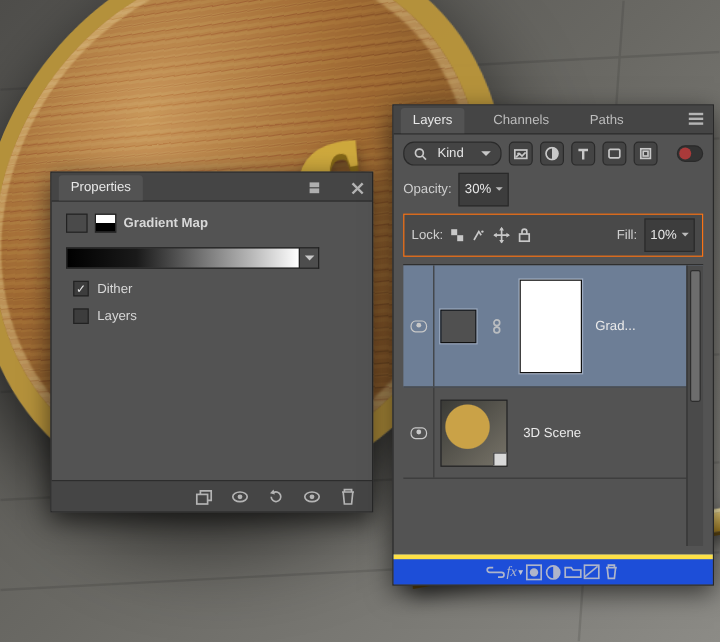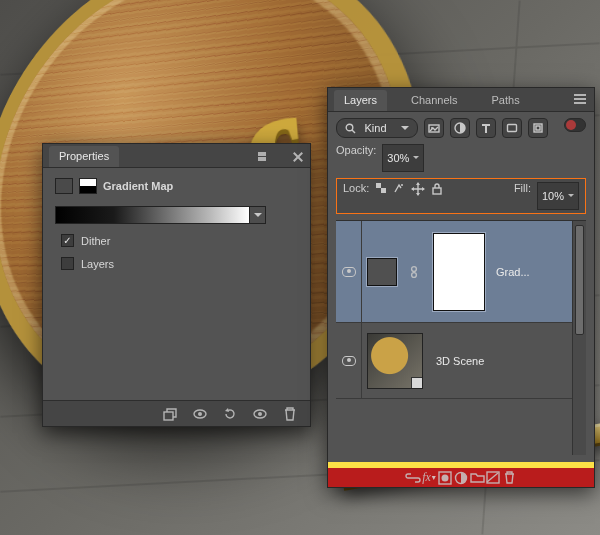--- a/index.html
+++ b/index.html
@@ -111,21 +111,21 @@
     display:flex;align-items:center;justify-content:flex-end;gap:14px;padding:0 12px;
   }
   .ftr-icon{width:16px;height:16px;opacity:.85;display:flex;align-items:center;justify-content:center;cursor:pointer;}
   
   svg{display:block;}
   .ic-stroke{fill:none;stroke:#c8c8c8;stroke-width:1.4;}
   .ic-fill{fill:#c8c8c8;}
   
   #layers-panel{ left:327px; top:87px; width:268px; height:401px;}
   .layers-body{padding:6px 8px 0;}
-  .row{display:flex;gap:6px;margin-bottom:6px;}
+  .row{display:flex;align-items:center;gap:6px;margin-bottom:6px;}
   .select{
     height:20px;display:flex;align-items:center;justify-content:space-between;
     background:#444;border:1px solid #2a2a2a;border-radius:9px;padding:0 8px;font-size:11px;color:#e2e2e2;
   }
   .select::after{content:"";border:4px solid transparent;border-top-color:#c8c8c8;margin-top:3px;margin-left:6px;}
   .filter-kind{width:82px;}
   .mini-btn{width:20px;height:20px;background:#444;border:1px solid #2a2a2a;border-radius:4px;display:flex;align-items:center;justify-content:center;cursor:pointer;}
   .toggle{
     width:22px;height:14px;border:1px solid #2a2a2a;border-radius:7px;background:#333;position:relative;
   }
@@ -147,21 +147,21 @@
   .eye::after{content:"";position:absolute;left:4px;top:1px;width:4px;height:4px;border-radius:50%;background:#c8c8c8;}
   .thumb{width:44px;height:44px;border:1px solid #222;background:#555;margin:0 5px;overflow:hidden;position:relative;}
   .thumb.big{width:52px;height:78px;background:#fff;border:1px solid #111;box-shadow:0 0 0 1px #9ba9bf;}
   .thumb.big.solid{background:linear-gradient(#505050,#505050);width:30px;height:28px;}
   .link-ic{width:14px;height:14px;opacity:.85;}
   .layer-name{font-size:11px;color:#eaeaea;white-space:nowrap;overflow:hidden;text-overflow:ellipsis;flex:1;padding-right:6px;}
   .scroll-track{position:absolute;right:0;top:0;bottom:0;width:14px;background:#4a4a4a;border-left:1px solid #333;}
   .scroll-thumb{position:absolute;left:2px;right:2px;top:4px;height:110px;background:#6d6d6d;border:1px solid #2d2d2d;border-radius:2px;}
   .layers-footer{
     position:absolute;left:0;right:0;bottom:0;height:25px;
-    background:#b91c1c;border-top:6px solid #fde047;
+    background:#1d4ed8;border-top:4px solid #fde047;
     display:flex;align-items:center;justify-content:center;
   }
   .layer-item.scene .thumb{
     width:56px;height:56px;
     background:radial-gradient(circle at 40% 40%,#caa247 0 18px,transparent 19px),
                linear-gradient(135deg,#3a3a36,#777368);
   }
   .scene-badge{position:absolute;right:-2px;bottom:-2px;width:13px;height:13px;background:#d9d9d9;border:1px solid #333;}
   .selected-row{height:102px;}
 </style>

